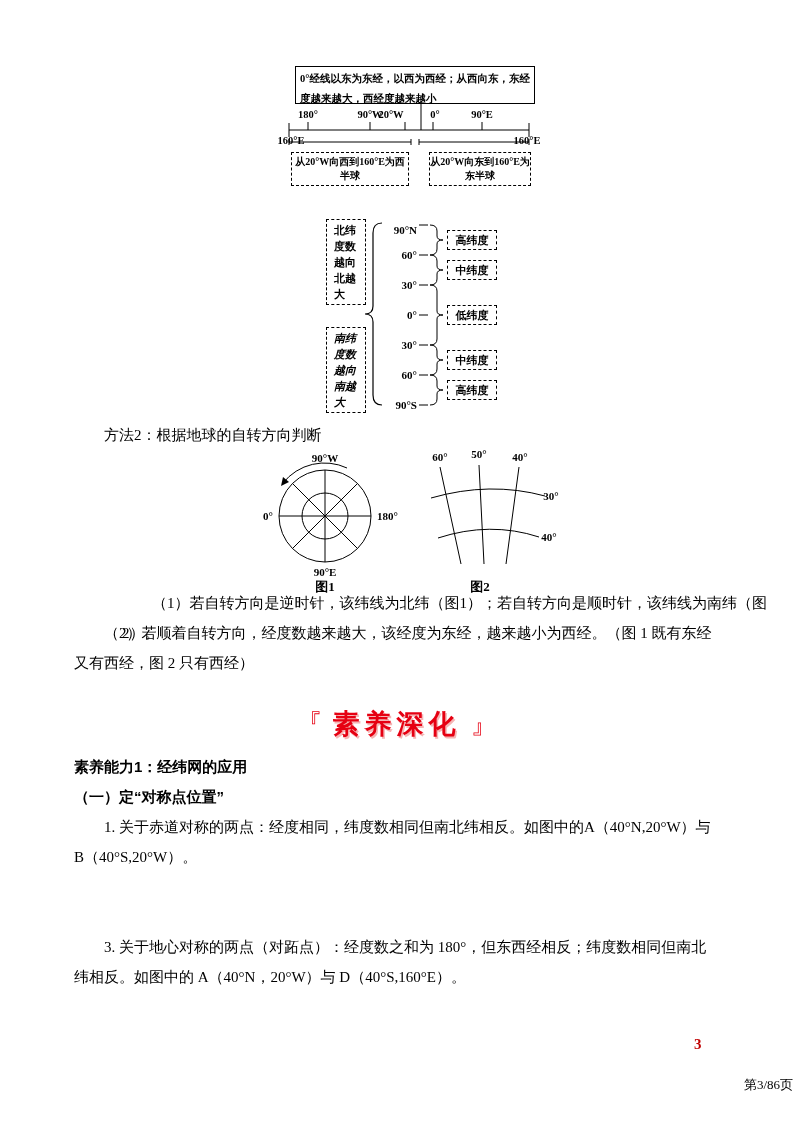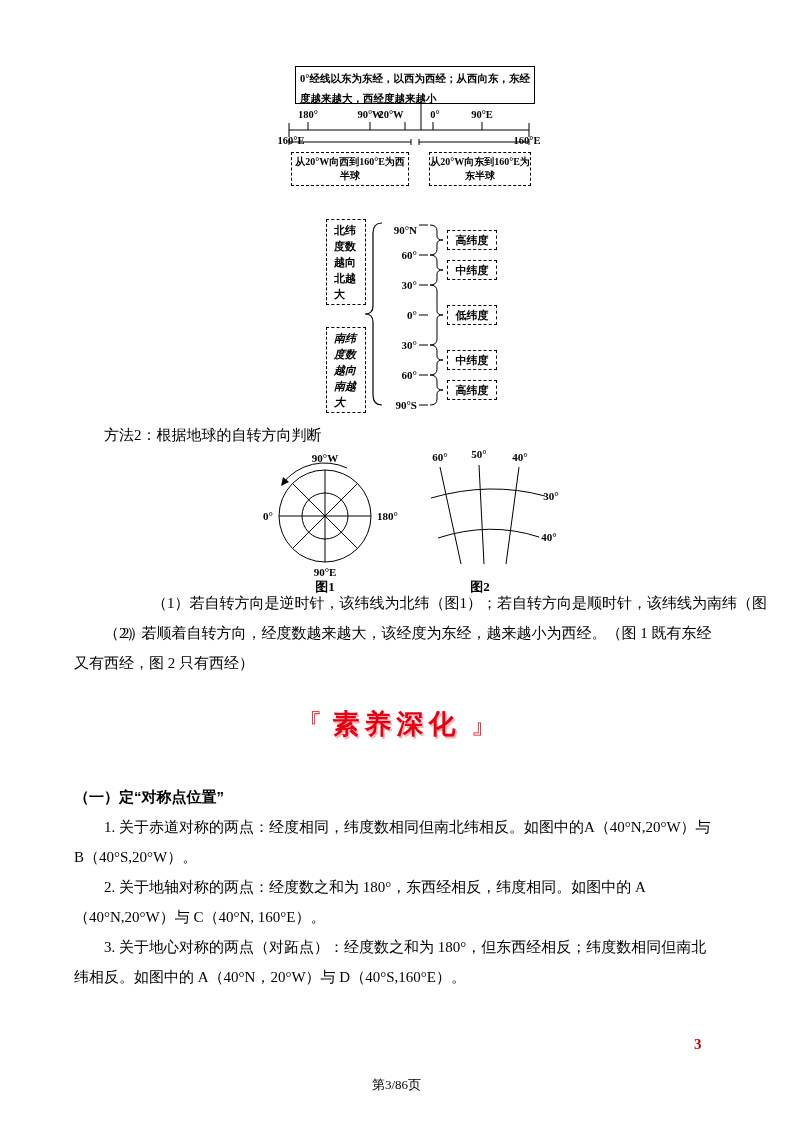--- a/index.html
+++ b/index.html
@@ -80,21 +80,21 @@
   .bold-sans { font-family:"Liberation Sans","DejaVu Sans",sans-serif; font-weight:bold; }
   .h-ability { top:752px; }
   .h-sub     { top:782px; }
   .i1 { top:812px; } .i2 { top:872px; } .i3 { top:932px; }
 
   
   .page-num {
     position:absolute; left:694px; top:1036px; font-size:15px; font-weight:bold; color:#c00000;
   }
   .footer-label {
-    position:absolute; left:0; top:1076px; width:100%; text-align:center; font-size:13px;
+    position:absolute; left:0; top:1076px; width:100%; text-align:right; font-size:13px;
   }
 </style>
 </head>
 <body>
 
 <div class="page">
 
   <div class="abs dia-lon">
     <div class="note-box">0°经线以东为东经，以西为西经；从西向东，东经度越来越大，西经度越来越小</div>
     <svg class="abs lon-svg" width="252" height="126">
@@ -202,21 +202,21 @@
     <text x="62" y="143" text-anchor="middle" class="caption">图2</text>
   </svg>
 
   <p class="line15 indent p1">（1）若自转方向是逆时针，该纬线为北纬（图1）；若自转方向是顺时针，该纬线为南纬（图2）。</p>
   <p class="line15 indent p2">（2）若顺着自转方向，经度数越来越大，该经度为东经，越来越小为西经。（图 1 既有东经又有西经，图 2 只有西经）</p>
 
   <div class="banner">
     <span class="bracket">『</span><span class="banner-text">素养深化</span><span class="bracket">』</span>
   </div>
 
+  <p class="line15 bold-sans h-ability">素养能力1：经纬网的应用</p>
   <p class="line15 bold-sans h-sub">（一）定“对称点位置”</p>
   <p class="line15 indent i1">1. 关于赤道对称的两点：经度相同，纬度数相同但南北纬相反。如图中的A（40°N,20°W）与 B（40°S,20°W）。</p>
-  <p class="line15 indent i2">2. 关于地轴对称的两点：经度数之和为 180°，东西经相反，纬度相同。如图中的 A（40°N,20°W）与 C（40°N, 160°E）。</p>
   <p class="line15 indent i3">3. 关于地心对称的两点（对跖点）：经度数之和为 180°，但东西经相反；纬度数相同但南北纬相反。如图中的 A（40°N，20°W）与 D（40°S,160°E）。</p>
 
   <span class="page-num">3</span>
   <div class="footer-label">第3/86页</div>
 
 </div>
 
 </body></html>

